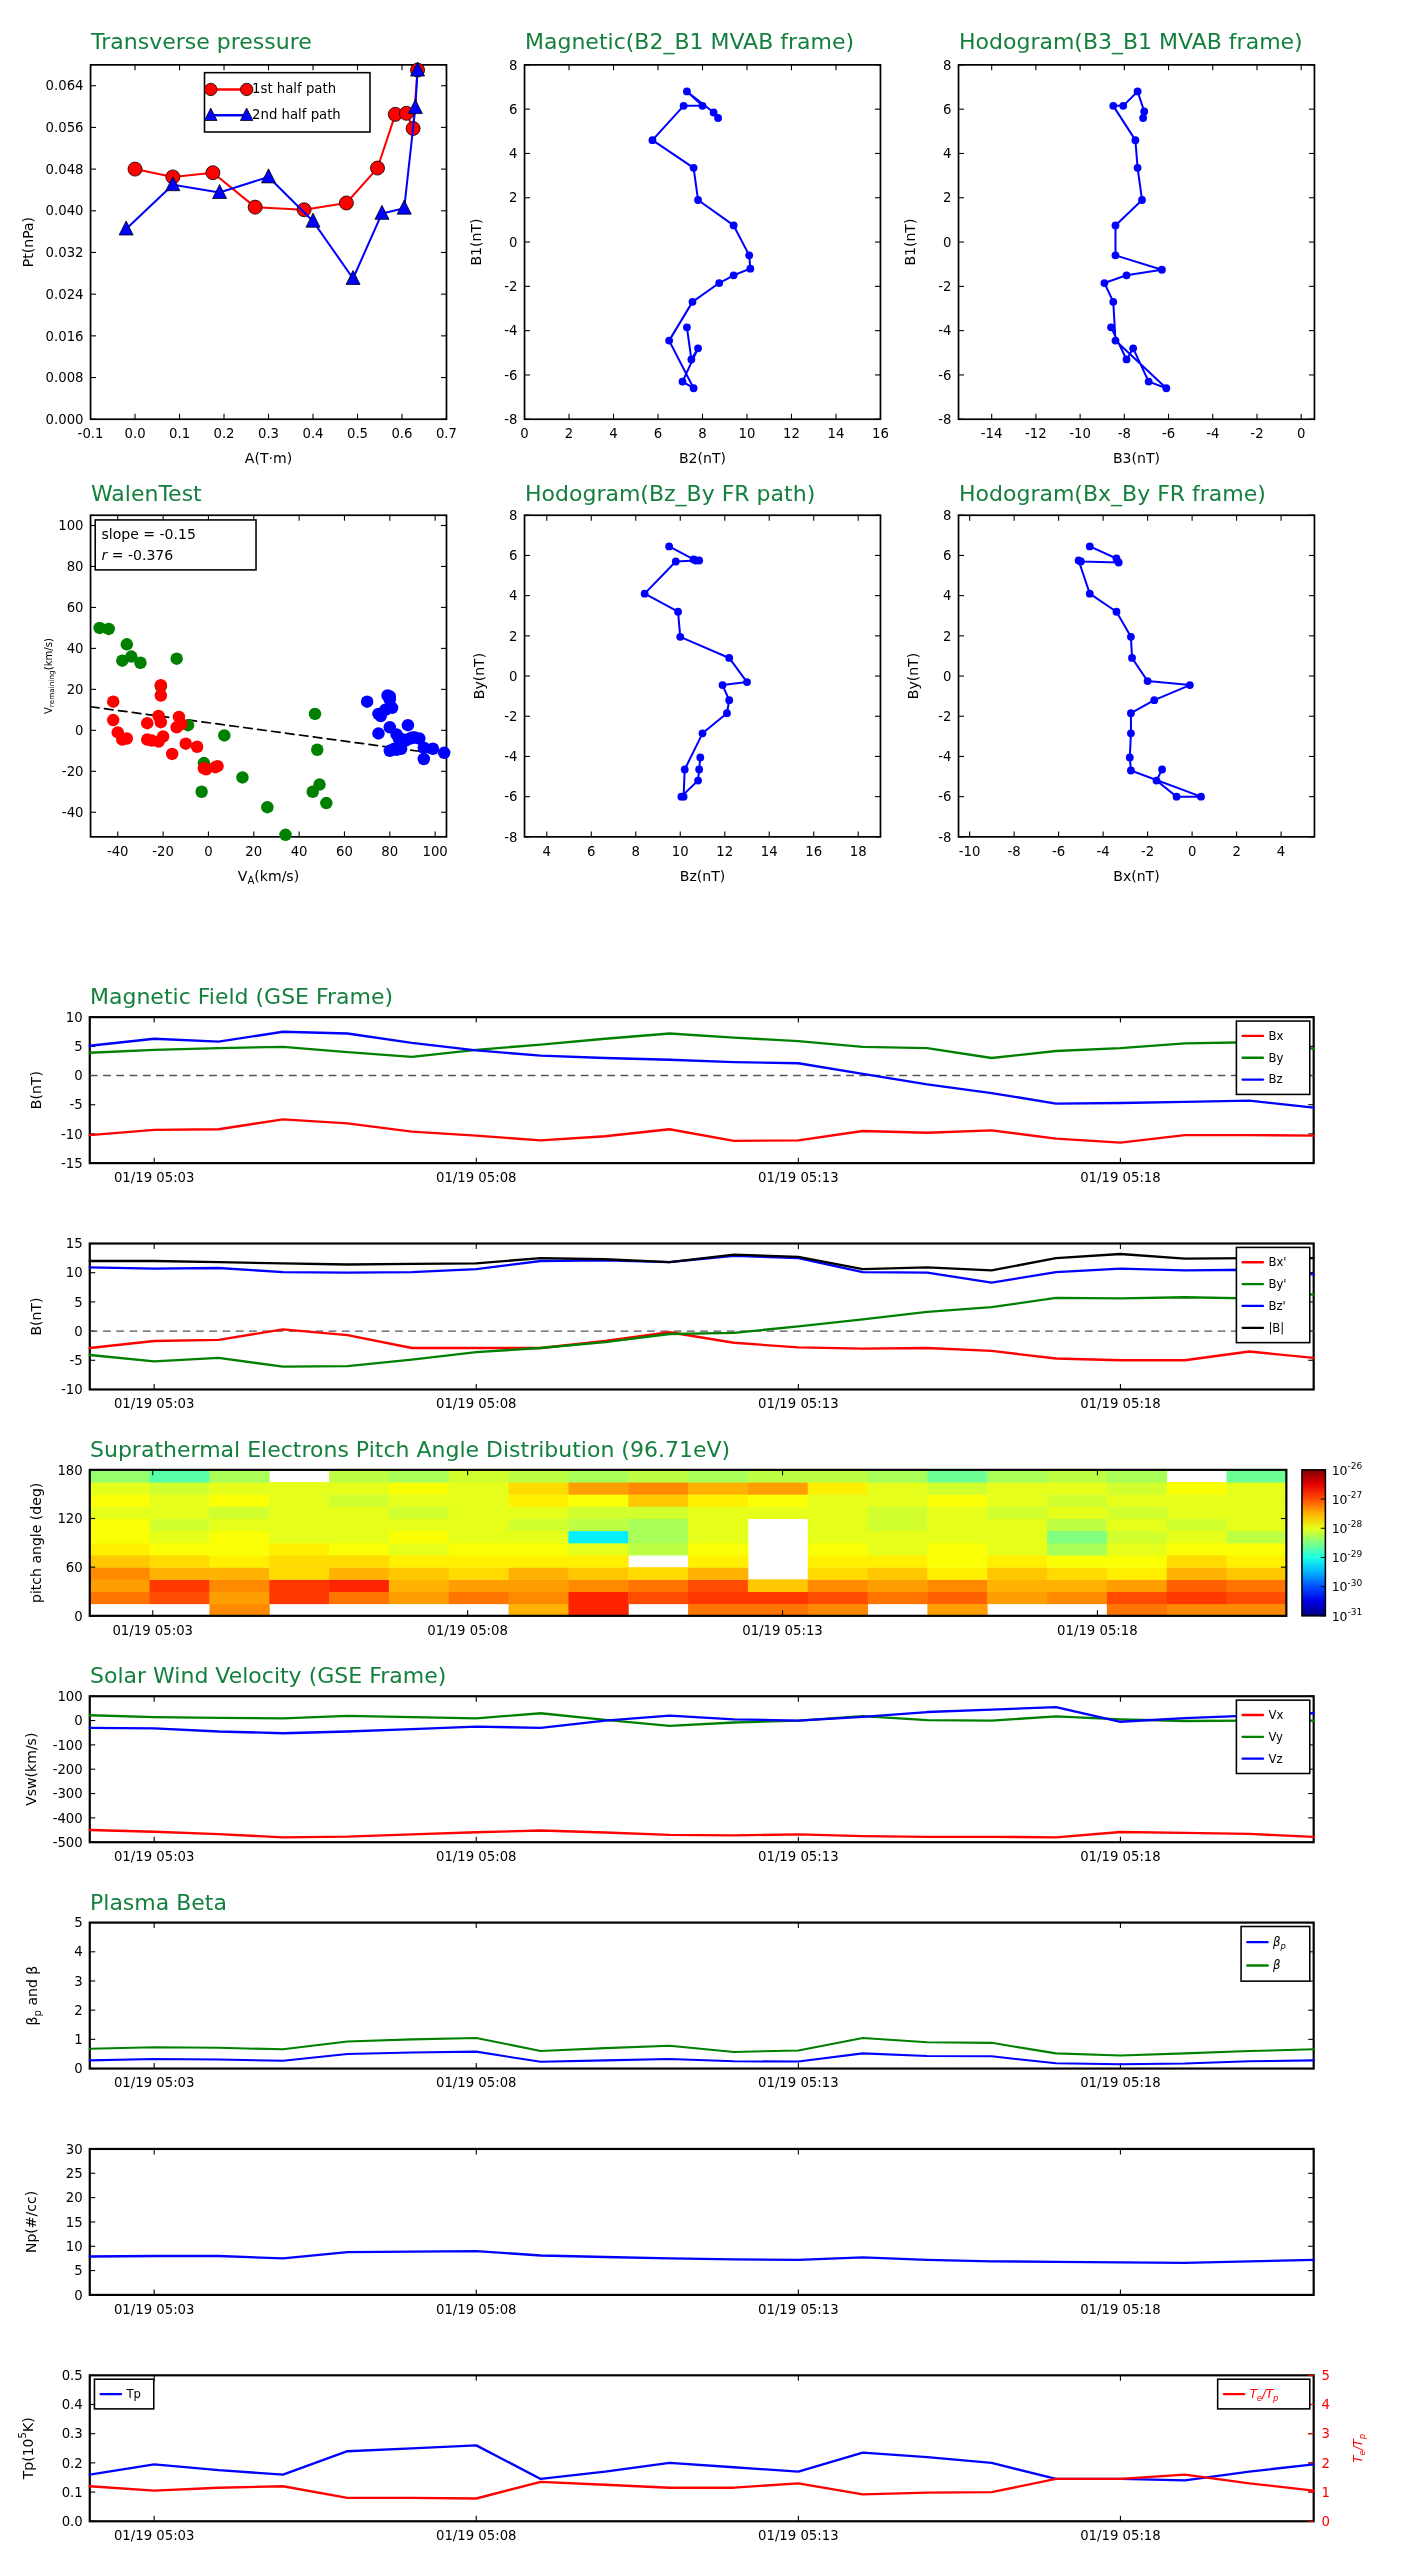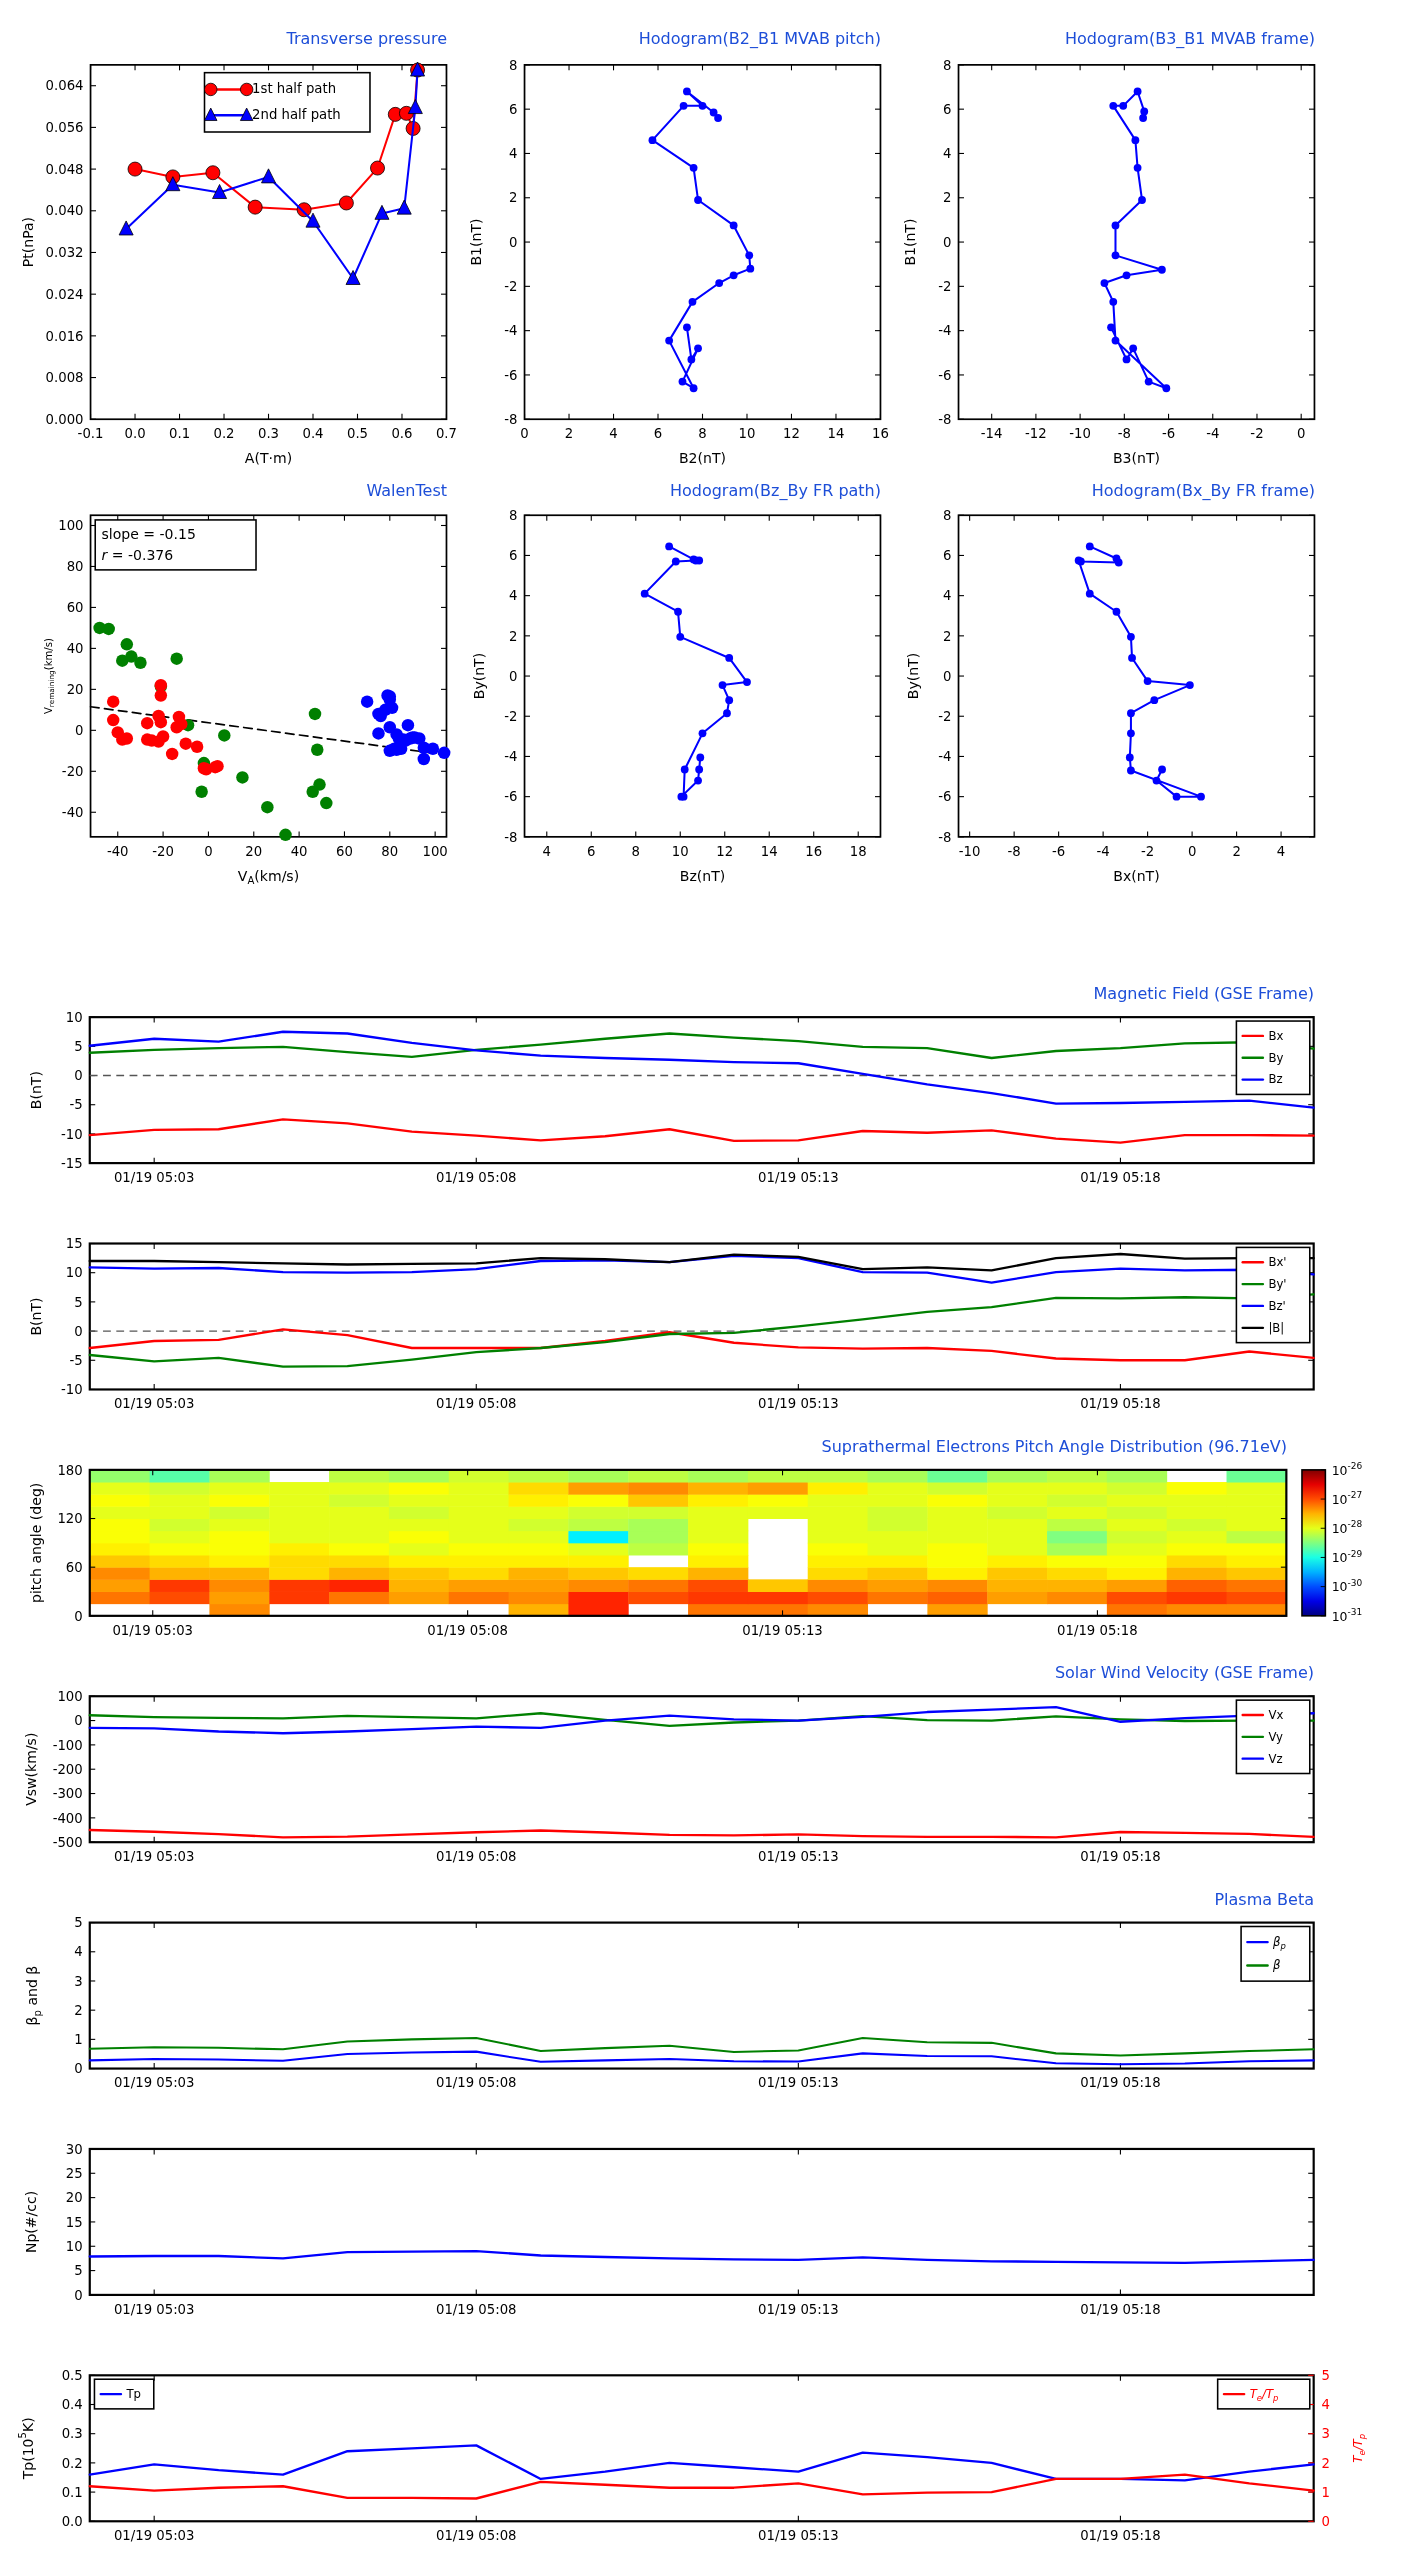--- a/index.html
+++ b/index.html
@@ -1,19 +1,19 @@
 <!DOCTYPE html>
 <html style="font-size:12.5px"><head>
 <meta charset="utf-8">
 <style>
   html,body{margin:0;padding:0;background:#ffffff;}
   #canvas{position:relative;width:1405px;height:2576px;background:#ffffff;overflow:hidden;
           font-family:"DejaVu Sans","Liberation Sans",sans-serif;}
   #plot-svg{position:absolute;left:0;top:0;}
-  .ptitle{position:absolute;text-align:right;font-size:16px;color:#1d4ed8;line-height:1.1;}
+  .ptitle{position:absolute;text-align:left;font-size:22px;color:#15803d;line-height:1.1;}
 </style>
 </head>
 <body>
 
 <div id="canvas">
   <svg id="plot-svg" width="1405" height="2576" viewBox="0 0 1800 3300">
       <g>
         <line x1="116" y1="537" x2="116" y2="530" stroke="#000" stroke-width="1.4"></line>
         <line x1="116" y1="83" x2="116" y2="90" stroke="#000" stroke-width="1.4"></line>
         <text x="116" y="561" font-size="17" fill="#000" text-anchor="middle" font-family="&quot;DejaVu Sans&quot;,&quot;Liberation Sans&quot;,sans-serif"><tspan dy="0" font-size="17">-0.1</tspan></text>
@@ -1091,21 +1091,21 @@
         <polyline points="115,3185.12 197.5263157894737,3190.73 280.0526315789474,3186.99 362.57894736842104,3185.12 445.10526315789474,3200.08 527.6315789473683,3200.08 610.1578947368421,3200.828 692.6842105263157,3179.51 775.2105263157895,3183.25 857.7368421052631,3186.99 940.2631578947368,3186.99 1022.7894736842105,3181.38 1105.3157894736842,3195.592 1187.842105263158,3193.348 1270.3684210526314,3192.6 1352.8947368421052,3175.77 1435.421052631579,3175.77 1517.9473684210527,3170.16 1600.4736842105262,3181.38 1683,3190.73" fill="none" stroke="#ff0000" stroke-width="3" stroke-linejoin="round" stroke-linecap="round"></polyline>
         <rect x="121" y="3048" width="76" height="38" fill="#fff" stroke="#000" stroke-width="2"></rect>
         <polyline points="129,3067 155,3067" fill="none" stroke="#0000ff" stroke-width="3" stroke-linejoin="round" stroke-linecap="round"></polyline>
         <text x="162" y="3072" font-size="15" fill="#000" text-anchor="start" font-family="&quot;DejaVu Sans&quot;,&quot;Liberation Sans&quot;,sans-serif"><tspan dy="0" font-size="15">Tp</tspan></text>
         <rect x="1560" y="3048" width="118" height="38" fill="#fff" stroke="#000" stroke-width="2"></rect>
         <polyline points="1568,3067 1594,3067" fill="none" stroke="#ff0000" stroke-width="3" stroke-linejoin="round" stroke-linecap="round"></polyline>
         <text x="1601" y="3072" font-size="15" fill="#ff0000" text-anchor="start" font-family="&quot;DejaVu Sans&quot;,&quot;Liberation Sans&quot;,sans-serif" font-style="italic"><tspan dy="0" font-size="15" font-style="italic">T</tspan><tspan dy="3.3" font-size="10.799999999999999" font-style="italic">e</tspan><tspan dy="-3.3" font-size="15" font-style="italic">/T</tspan><tspan dy="3.3" font-size="10.799999999999999" font-style="italic">p</tspan></text>
       </g>
     </svg>
   <div class="ptitle" style="left:91px;top:30px;width:356px">Transverse pressure</div>
-  <div class="ptitle" style="left:525px;top:30px;width:356px">Hodogram(B2_B1 MVAB pitch)</div>
+  <div class="ptitle" style="left:525px;top:30px;width:356px">Magnetic(B2_B1 MVAB frame)</div>
   <div class="ptitle" style="left:959px;top:30px;width:356px">Hodogram(B3_B1 MVAB frame)</div>
   <div class="ptitle" style="left:91px;top:482px;width:356px">WalenTest</div>
   <div class="ptitle" style="left:525px;top:482px;width:356px">Hodogram(Bz_By FR path)</div>
   <div class="ptitle" style="left:959px;top:482px;width:356px">Hodogram(Bx_By FR frame)</div>
   <div class="ptitle" style="left:90px;top:985px;width:1224px">Magnetic Field (GSE Frame)</div>
   <div class="ptitle" style="left:90px;top:1438px;width:1197px">Suprathermal Electrons Pitch Angle Distribution (96.71eV)</div>
   <div class="ptitle" style="left:90px;top:1891px;width:1224px">Plasma Beta</div>
   <div class="ptitle" style="left:90px;top:1664px;width:1224px">Solar Wind Velocity (GSE Frame)</div>
 </div>
 

